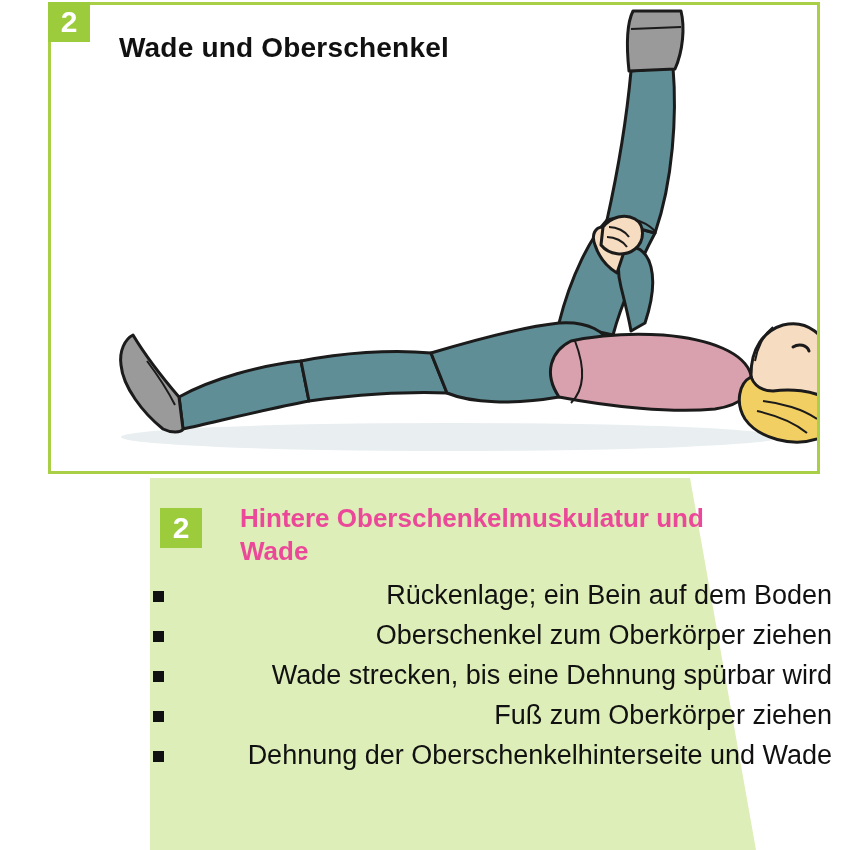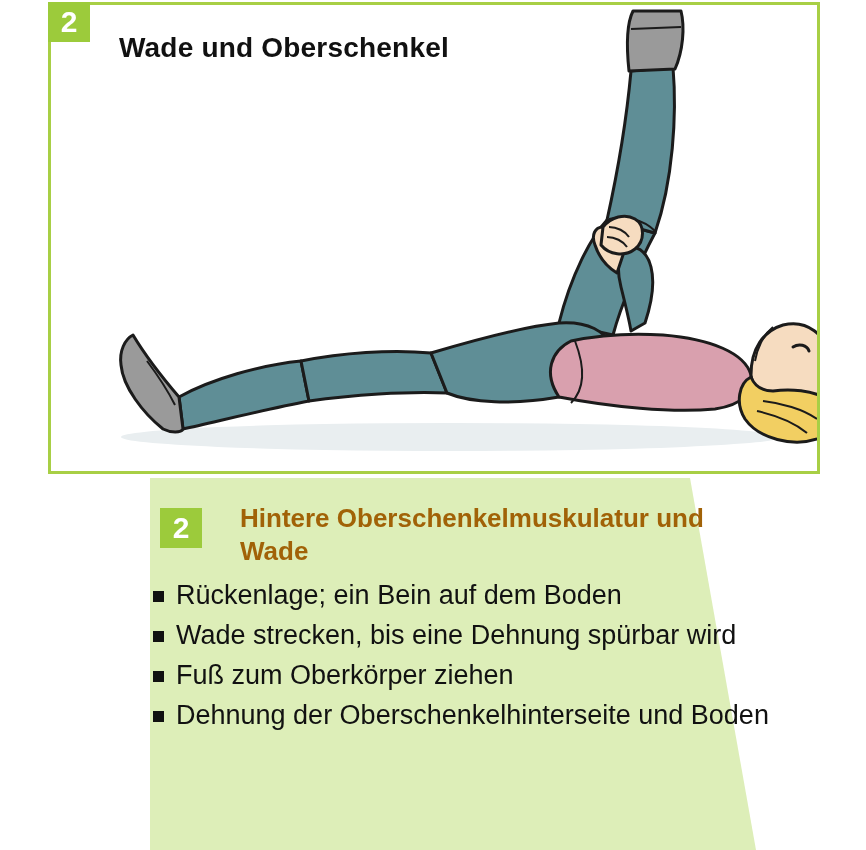--- a/index.html
+++ b/index.html
@@ -89,40 +89,41 @@
   }
 
   #desc-title {
     position: absolute;
     left: 240px;
     top: 24px;
     width: 520px;
     font-size: 26px;
     font-weight: bold;
     line-height: 33px;
-    color: #a16207;
+    color: #ec4899;
   }
 
   #bullet-list {
     position: absolute;
     left: 152px;
     top: 98px;
     width: 680px;
     margin: 0;
     padding: 0;
     list-style: none;
   }
 
   #bullet-list li {
     position: relative;
     padding-left: 24px;
     font-size: 27px;
     line-height: 38px;
     color: #111111;
     margin-bottom: 2px;
+    text-align: right;
   }
 
   #bullet-list li .bullet-square {
     position: absolute;
     left: 1px;
     top: 15px;
     width: 11px;
     height: 11px;
     background: #111111;
   }
@@ -185,17 +186,18 @@
   <svg id="green-wash" viewBox="0 0 866 372" preserveAspectRatio="none" xmlns="http://www.w3.org/2000/svg">
     <polygon points="150,0 690,0 756,372 150,372" fill="#ddeeb8"></polygon>
   </svg>
 
   <div class="step-badge" id="desc-badge">2</div>
 
   <div id="desc-title">Hintere Oberschenkelmuskulatur und Wade</div>
 
   <ul id="bullet-list">
     <li><span class="bullet-square"></span><span>Rückenlage; ein Bein auf dem Boden</span></li>
+    <li><span class="bullet-square"></span><span>Oberschenkel zum Oberkörper ziehen</span></li>
     <li><span class="bullet-square"></span><span>Wade strecken, bis eine Dehnung spürbar wird</span></li>
     <li><span class="bullet-square"></span><span>Fuß zum Oberkörper ziehen</span></li>
-    <li><span class="bullet-square"></span><span>Dehnung der Oberschenkelhinterseite und Boden</span></li>
+    <li><span class="bullet-square"></span><span>Dehnung der Oberschenkelhinterseite und Wade</span></li>
   </ul>
 </div>
 
 </body></html>

